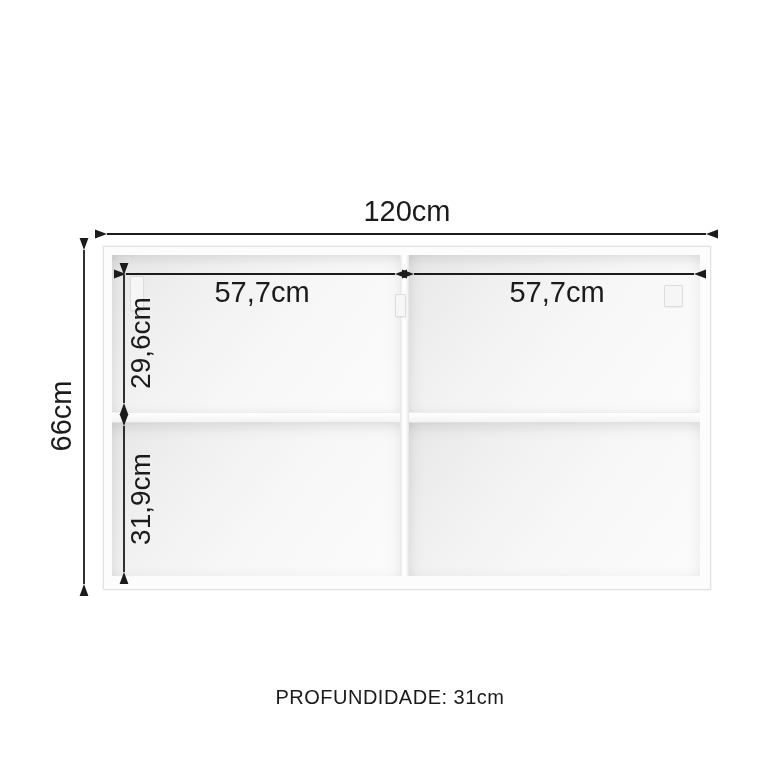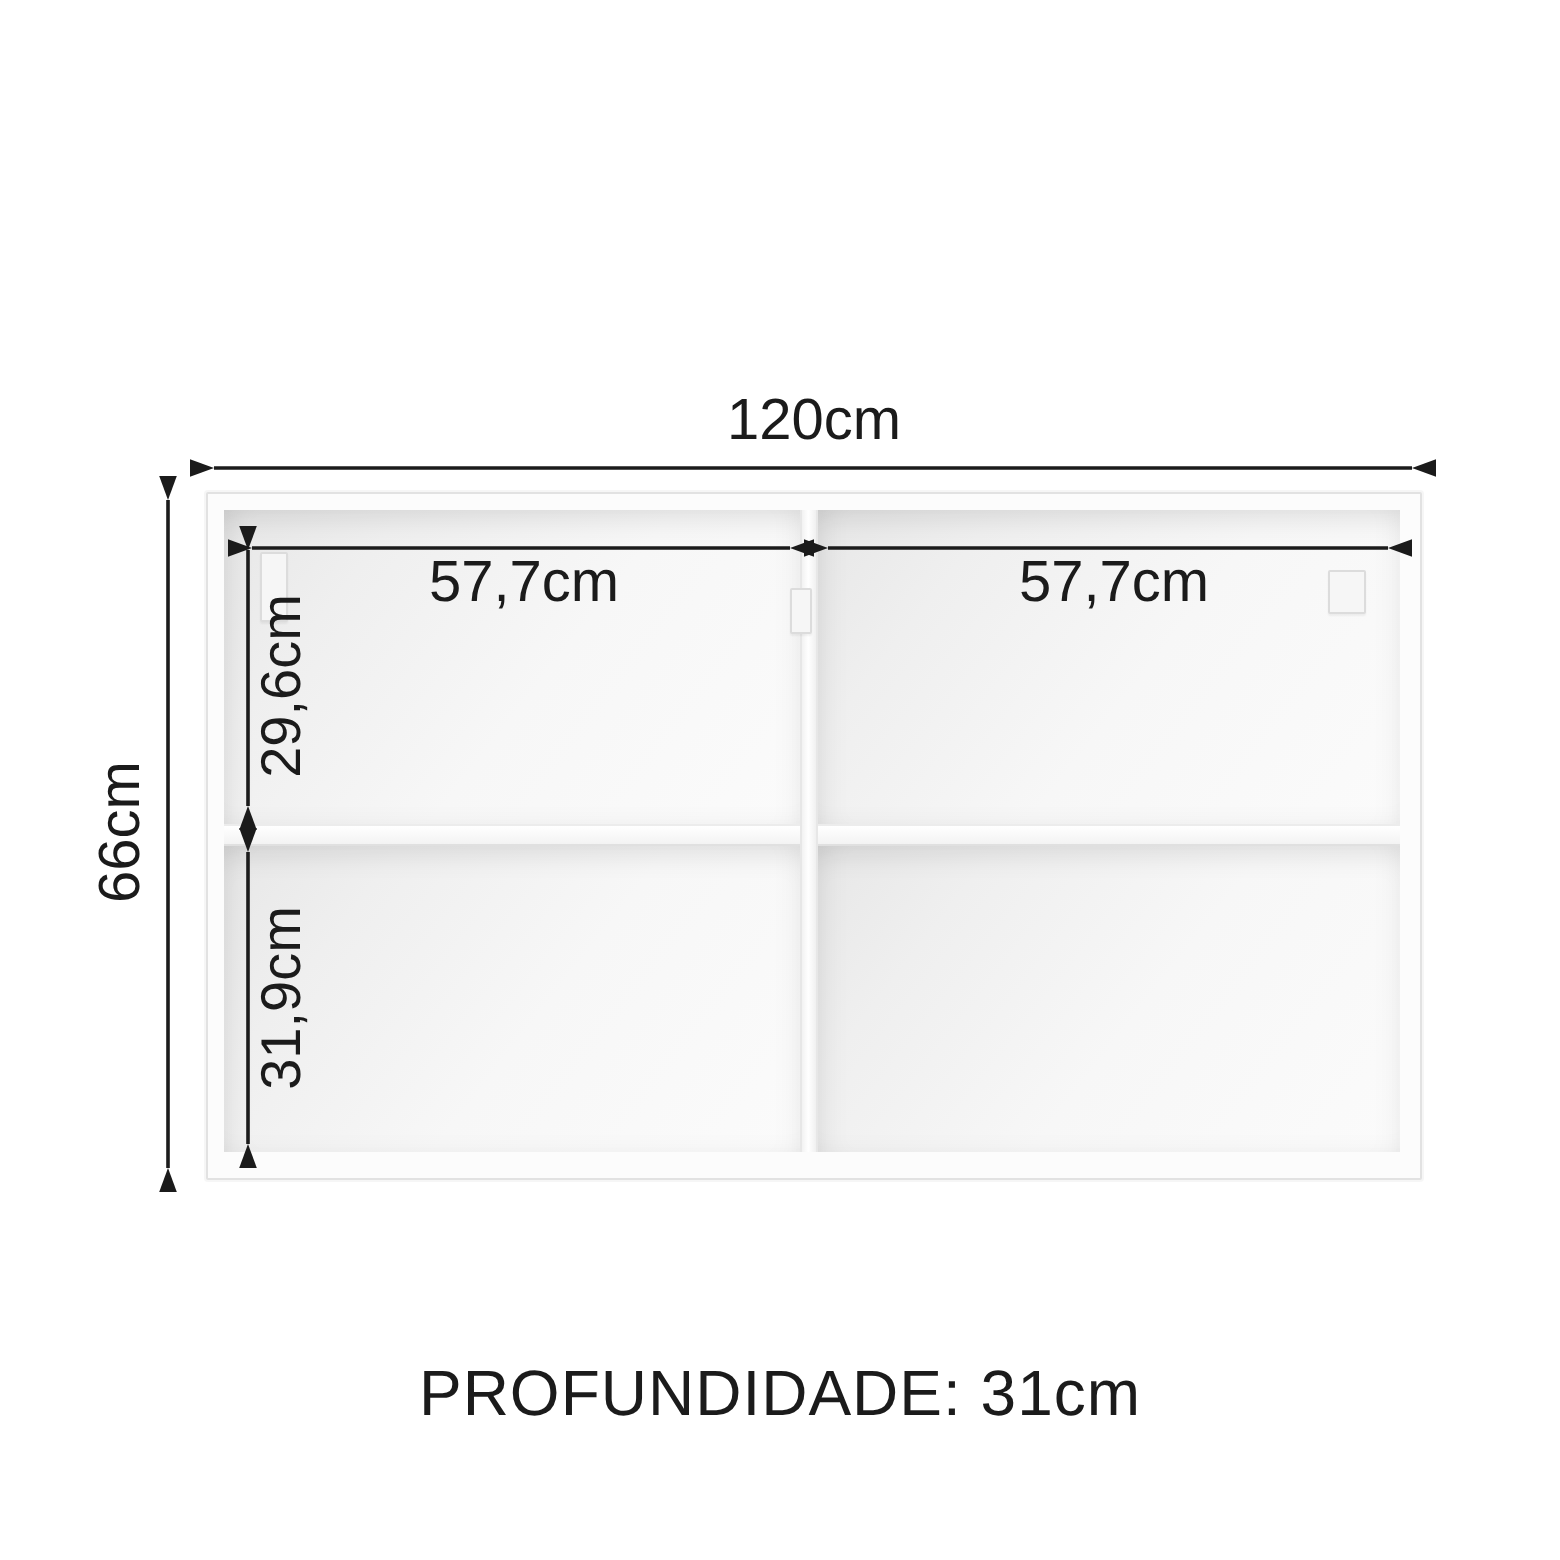--- a/index.html
+++ b/index.html
@@ -61,21 +61,21 @@
     position:absolute;transform:translate(-50%,-50%);
     color:#1b1b1b;font-size:29px;letter-spacing:0;white-space:nowrap;
   }
   .rot{transform:translate(-50%,-50%) rotate(-90deg);}
   .lbl-width{left:407px;top:164px;}
   .lbl-height{left:61px;top:369px;font-size:29px;}
   .lbl-comp-left{left:262px;top:245px;}
   .lbl-comp-right{left:557px;top:245px;}
   .lbl-top-section{left:141px;top:296px;font-size:28px;}
   .lbl-bottom-section{left:141px;top:452px;font-size:28px;}
-  .lbl-depth{left:390px;top:650px;font-size:32px;letter-spacing:.5px;}
+  .lbl-depth{left:390px;top:650px;font-size:20px;letter-spacing:.5px;}
 </style>
 </head>
 <body>
 
 <div class="stage">
 
   <div class="cabinet">
     <div class="interior">
       <div class="compartment comp-tl"></div>
       <div class="compartment comp-tr"></div>

